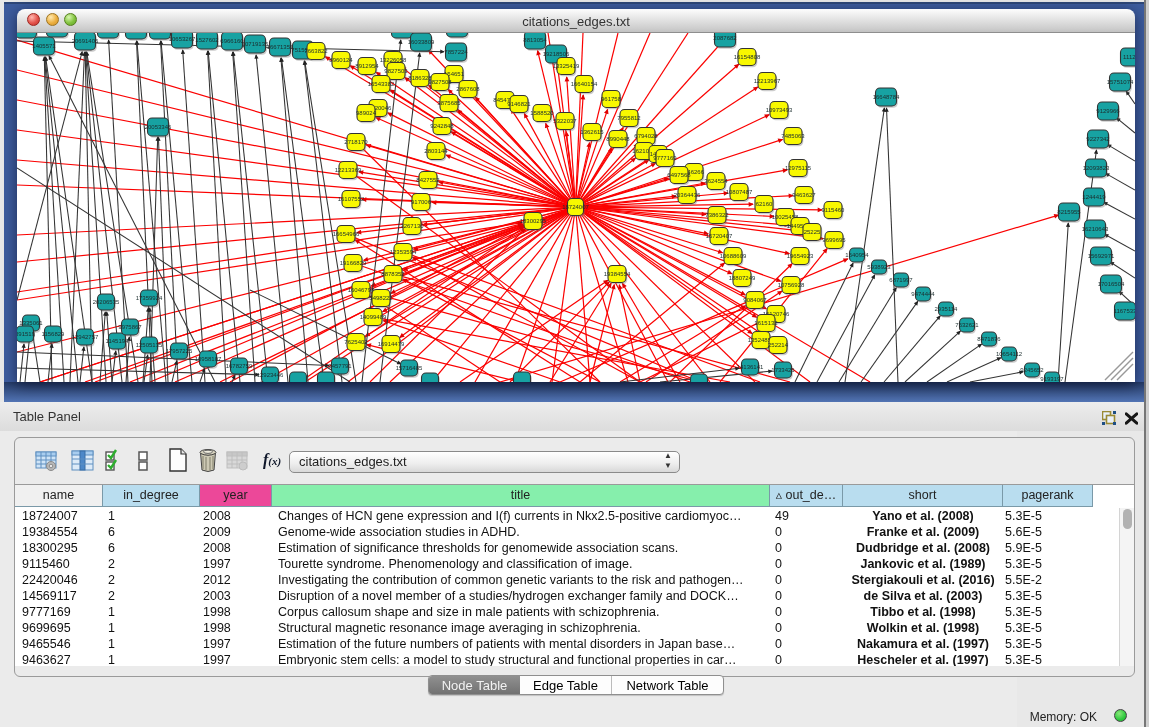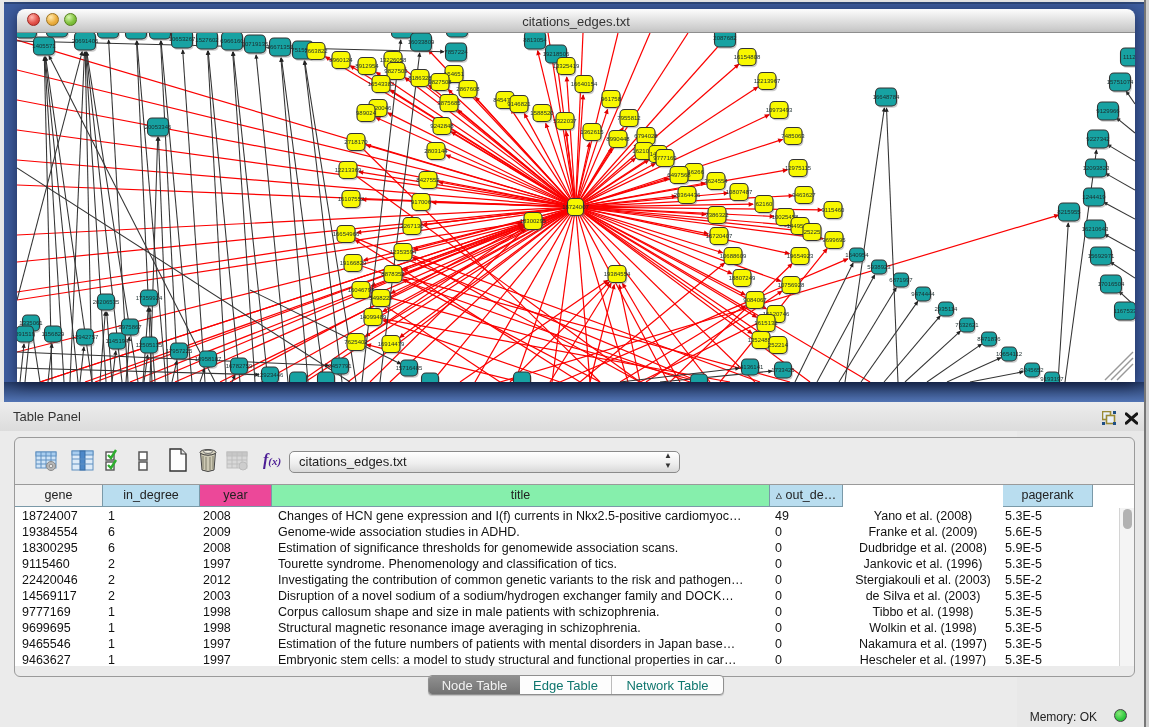--- a/index.html
+++ b/index.html
@@ -20,25 +20,25 @@
 #panel { position:absolute; left:14px; top:35px; width:1121px; height:240px; background:#ebebeb; border:1px solid #9a9a9a; border-radius:6px; }
 .ti { position:absolute; top:11px; }
 #combo { position:absolute; left:274px; top:13px; width:391px; height:22px; background:linear-gradient(#ffffff,#ededed 60%,#d8d8d8); border:1px solid #8a8a8a; border-radius:5px; font-size:13px; color:#222; line-height:20px; padding-left:9px; }
 #combo .ud { position:absolute; right:7px; top:-1px; font-size:8px; color:#333; letter-spacing:0; line-height:10px; text-align:center; }
 #thead { position:absolute; left:0px; top:46px; width:1119px; height:182px; background:#fff; border-top:1px solid #9a9a9a; }
 .hc { position:absolute; top:0; height:22px; border-right:1px solid #7a99a8; border-bottom:1px solid #7a99a8; font-size:12.5px; color:#222; text-align:center; line-height:21px; }
 #trows { position:absolute; left:0; top:23px; width:1078px; height:158px; overflow:hidden; }
 .tr { position:absolute; left:0; width:1078px; height:16px; font-size:12.5px; color:#111; line-height:16px; white-space:nowrap; }
 .tr span { position:absolute; display:inline-block; }
 .c0 { left:7px; } .c1 { left:93px; } .c2 { left:188px; } .c3 { left:263px; width:496px; overflow:hidden; }
-.c4 { left:760px; } .c5 { left:828px; width:160px; text-align:center; } .c6 { left:990px; }
+.c4 { left:760px; } .c5 { left:828px; width:160px; text-align:center;font-weight:bold; } .c6 { left:990px; }
 #vsb { position:absolute; left:1104px; top:23px; width:15px; height:158px; background:#f4f4f4; border-left:1px solid #d4d4d4; }
 #vsb div { position:absolute; left:2.5px; top:1px; width:9px; height:20px; background:#b2b2b2; border-radius:5px; }
 #tabs { position:absolute; left:428px; top:273px; height:20px; border:1px solid #8f8f8f; border-radius:4px; overflow:hidden; background:#fdfdfd; box-shadow:0 1px 1px rgba(0,0,0,0.18); }
-#tabs span { display:inline-block; height:20px; line-height:19px; font-size:13px; color:#0f766e; text-align:center; vertical-align:top; }
+#tabs span { display:inline-block; height:20px; line-height:19px; font-size:13px; color:#000000; text-align:center; vertical-align:top; }
 #tab1 { width:91px; background:linear-gradient(#909090,#6e6e6e); color:#f2f2f2 !important; }
 #tab2 { width:92px; border-right:1px solid #bbb; }
 #tab3 { width:111px; }
 #mem { position:absolute; left:0; top:308px; width:1097px; text-align:right; font-size:12px; color:#222; }
 #memdot { position:absolute; left:1114px; top:307px; width:13px; height:13px; border-radius:50%; background:radial-gradient(circle at 38% 32%, #8ae87a, #2fc93f 60%, #23a52f); border:1.5px solid #444; }
 #redge { position:absolute; left:1144px; top:0; width:5px; height:727px; background:#cfcfcf; border-left:2px solid #767676; }
 </style></head>
 <body>
 <div id="desk"></div>
 <div id="deskbtm"></div>
@@ -740,28 +740,29 @@
           <path d="M3.6 6.5 L5 23 Q11 26 17 23 L18.4 6.5 Q11 10 3.6 6.5 z" fill="#cdc9b4" stroke="#444"></path>
           <path d="M6 9 V22 M9 10 V23 M13 10 V23 M16 9 V22" stroke="#8d8a77" stroke-width="1.2"></path>
           <ellipse cx="11" cy="4.8" rx="4.5" ry="1.6" fill="#efecdd" stroke="#666"></ellipse>
         </svg></span>
       <span class="ti" style="left:211px"><svg width="24" height="24" viewBox="0 0 24 24" opacity="0.55">
           <rect x="1" y="3" width="20" height="16" fill="#c9c9c9" stroke="#9a9a9a"></rect>
           <rect x="1" y="3" width="20" height="4" fill="#ababab" stroke="#9a9a9a"></rect>
           <path d="M6 3 V19 M11 3 V19 M16 3 V19 M1 11 H21 M1 15 H21" stroke="#9a9a9a"></path>
           <circle cx="17" cy="17" r="4" fill="#b5b5b5" stroke="#979797"></circle>
         </svg></span>
-      <span class="ti" style="left:248px;top:13px"><span style="font-family:'Liberation Serif',serif;font-style:italic;font-weight:bold;font-size:16px;color:#4c1d95">f<span style="font-size:11px">(x)</span></span></span>
+      <span class="ti" style="left:248px;top:13px"><span style="font-family:'Liberation Serif',serif;font-style:italic;font-weight:bold;font-size:16px;color:#0f172a">f<span style="font-size:11px">(x)</span></span></span>
     <div id="combo">citations_edges.txt<span class="ud">▲<br>▼</span></div>
     <div id="thead">
-        <div class="hc" style="left:0px;width:88px;background:#f0f0f0">gene</div>
+        <div class="hc" style="left:0px;width:88px;background:#f0f0f0">name</div>
         <div class="hc" style="left:88px;width:97px;background:#b9ddef">in_degree</div>
         <div class="hc" style="left:185px;width:72px;background:#ec4899">year</div>
         <div class="hc" style="left:257px;width:498px;background:#86efac">title</div>
         <div class="hc" style="left:755px;width:73px;background:#b9ddef">▵ out_de…</div>
+        <div class="hc" style="left:828px;width:160px;background:#b9ddef">short</div>
         <div class="hc" style="left:988px;width:90px;background:#b9ddef">pagerank</div>
       <div id="trows">
           <div class="tr" style="top:0px">
             <span class="c0">18724007</span>
             <span class="c1">1</span>
             <span class="c2">2008</span>
             <span class="c3">Changes of HCN gene expression and I(f) currents in Nkx2.5-positive cardiomyoc…</span>
             <span class="c4">49</span>
             <span class="c5">Yano et al. (2008)</span>
             <span class="c6">5.3E-5</span>
@@ -781,39 +782,39 @@
             <span class="c2">2008</span>
             <span class="c3">Estimation of significance thresholds for genomewide association scans.</span>
             <span class="c4">0</span>
             <span class="c5">Dudbridge et al. (2008)</span>
             <span class="c6">5.9E-5</span>
           </div>
           <div class="tr" style="top:48px">
             <span class="c0">9115460</span>
             <span class="c1">2</span>
             <span class="c2">1997</span>
-            <span class="c3">Tourette syndrome. Phenomenology and classification of tics.</span>
+            <span class="c3">Tourette syndrome. Phenomenology and classification of image.</span>
             <span class="c4">0</span>
-            <span class="c5">Jankovic et al. (1996)</span>
+            <span class="c5">Jankovic et al. (1989)</span>
             <span class="c6">5.3E-5</span>
           </div>
           <div class="tr" style="top:64px">
             <span class="c0">22420046</span>
             <span class="c1">2</span>
             <span class="c2">2012</span>
             <span class="c3">Investigating the contribution of common genetic variants to the risk and pathogen…</span>
             <span class="c4">0</span>
-            <span class="c5">Stergiakouli et al. (2003)</span>
+            <span class="c5">Stergiakouli et al. (2016)</span>
             <span class="c6">5.5E-2</span>
           </div>
           <div class="tr" style="top:80px">
             <span class="c0">14569117</span>
             <span class="c1">2</span>
             <span class="c2">2003</span>
-            <span class="c3">Disruption of a novel sodium of a sodium/hydrogen exchanger family and DOCK…</span>
+            <span class="c3">Disruption of a novel member of a studies/hydrogen exchanger family and DOCK…</span>
             <span class="c4">0</span>
             <span class="c5">de Silva et al. (2003)</span>
             <span class="c6">5.3E-5</span>
           </div>
           <div class="tr" style="top:96px">
             <span class="c0">9777169</span>
             <span class="c1">1</span>
             <span class="c2">1998</span>
             <span class="c3">Corpus callosum shape and size in male patients with schizophrenia.</span>
             <span class="c4">0</span>

